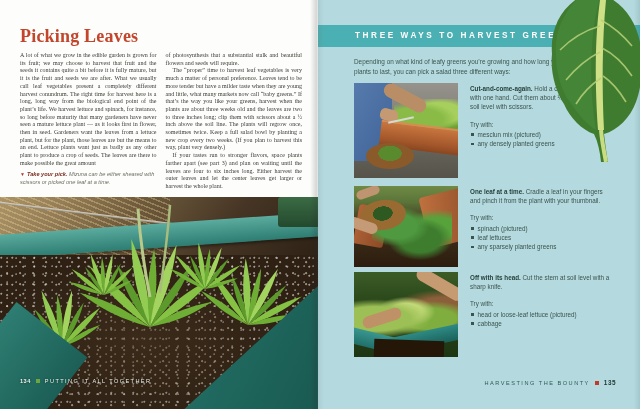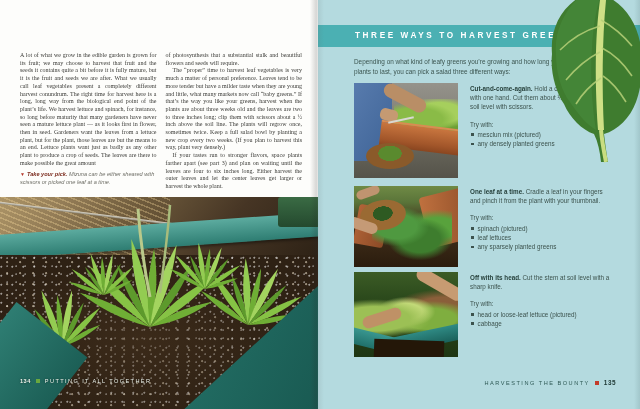--- a/index.html
+++ b/index.html
@@ -109,20 +109,21 @@
   .footer-right { position:absolute; right:24px; top:379px; display:flex; align-items:center; gap:5px;
     font-size:5.6px; letter-spacing:1.5px; color:#2f5a56; }
   .footer-right .pn { font-weight:bold; font-size:6.4px; color:#203a36; letter-spacing:.5px; }
 </style>
 </head>
 <body>
 
 <div class="spread">
 
   <div class="page-left">
+    <h1 class="page-title">Picking Leaves</h1>
 
     <div class="cols">
       <div class="col">
         <p>A lot of what we grow in the edible garden is grown for its fruit; we may choose to harvest that fruit and the seeds it contains quite a bit before it is fully mature, but it is the fruit and seeds we are after. What we usually call leaf vegetables present a completely different harvest conundrum. The right time for harvest here is a long, long way from the biological end point of the plant’s life. We harvest lettuce and spinach, for instance, so long before maturity that many gardeners have never seen a mature lettuce plant — as it looks first in flower, then in seed. Gardeners want the leaves from a lettuce plant, but for the plant, those leaves are but the means to an end. Lettuce plants want just as badly as any other plant to produce a crop of seeds. The leaves are there to make possible the great amount</p>
       </div>
       <div class="col">
         <p>of photosynthesis that a substantial stalk and beautiful flowers and seeds will require.</p>
         <p>The “proper” time to harvest leaf vegetables is very much a matter of personal preference. Leaves tend to be more tender but have a milder taste when they are young and little, what many markets now call “baby greens.” If that’s the way you like your greens, harvest when the plants are about three weeks old and the leaves are two to three inches long; clip them with scissors about a ½ inch above the soil line. The plants will regrow once, sometimes twice. Keep a full salad bowl by planting a new crop every two weeks. (If you plan to harvest this way, plant very densely.)</p>
         <p>If your tastes run to stronger flavors, space plants farther apart (see part 3) and plan on waiting until the leaves are four to six inches long. Either harvest the outer leaves and let the center leaves get larger or harvest the whole plant.</p>
       </div>

